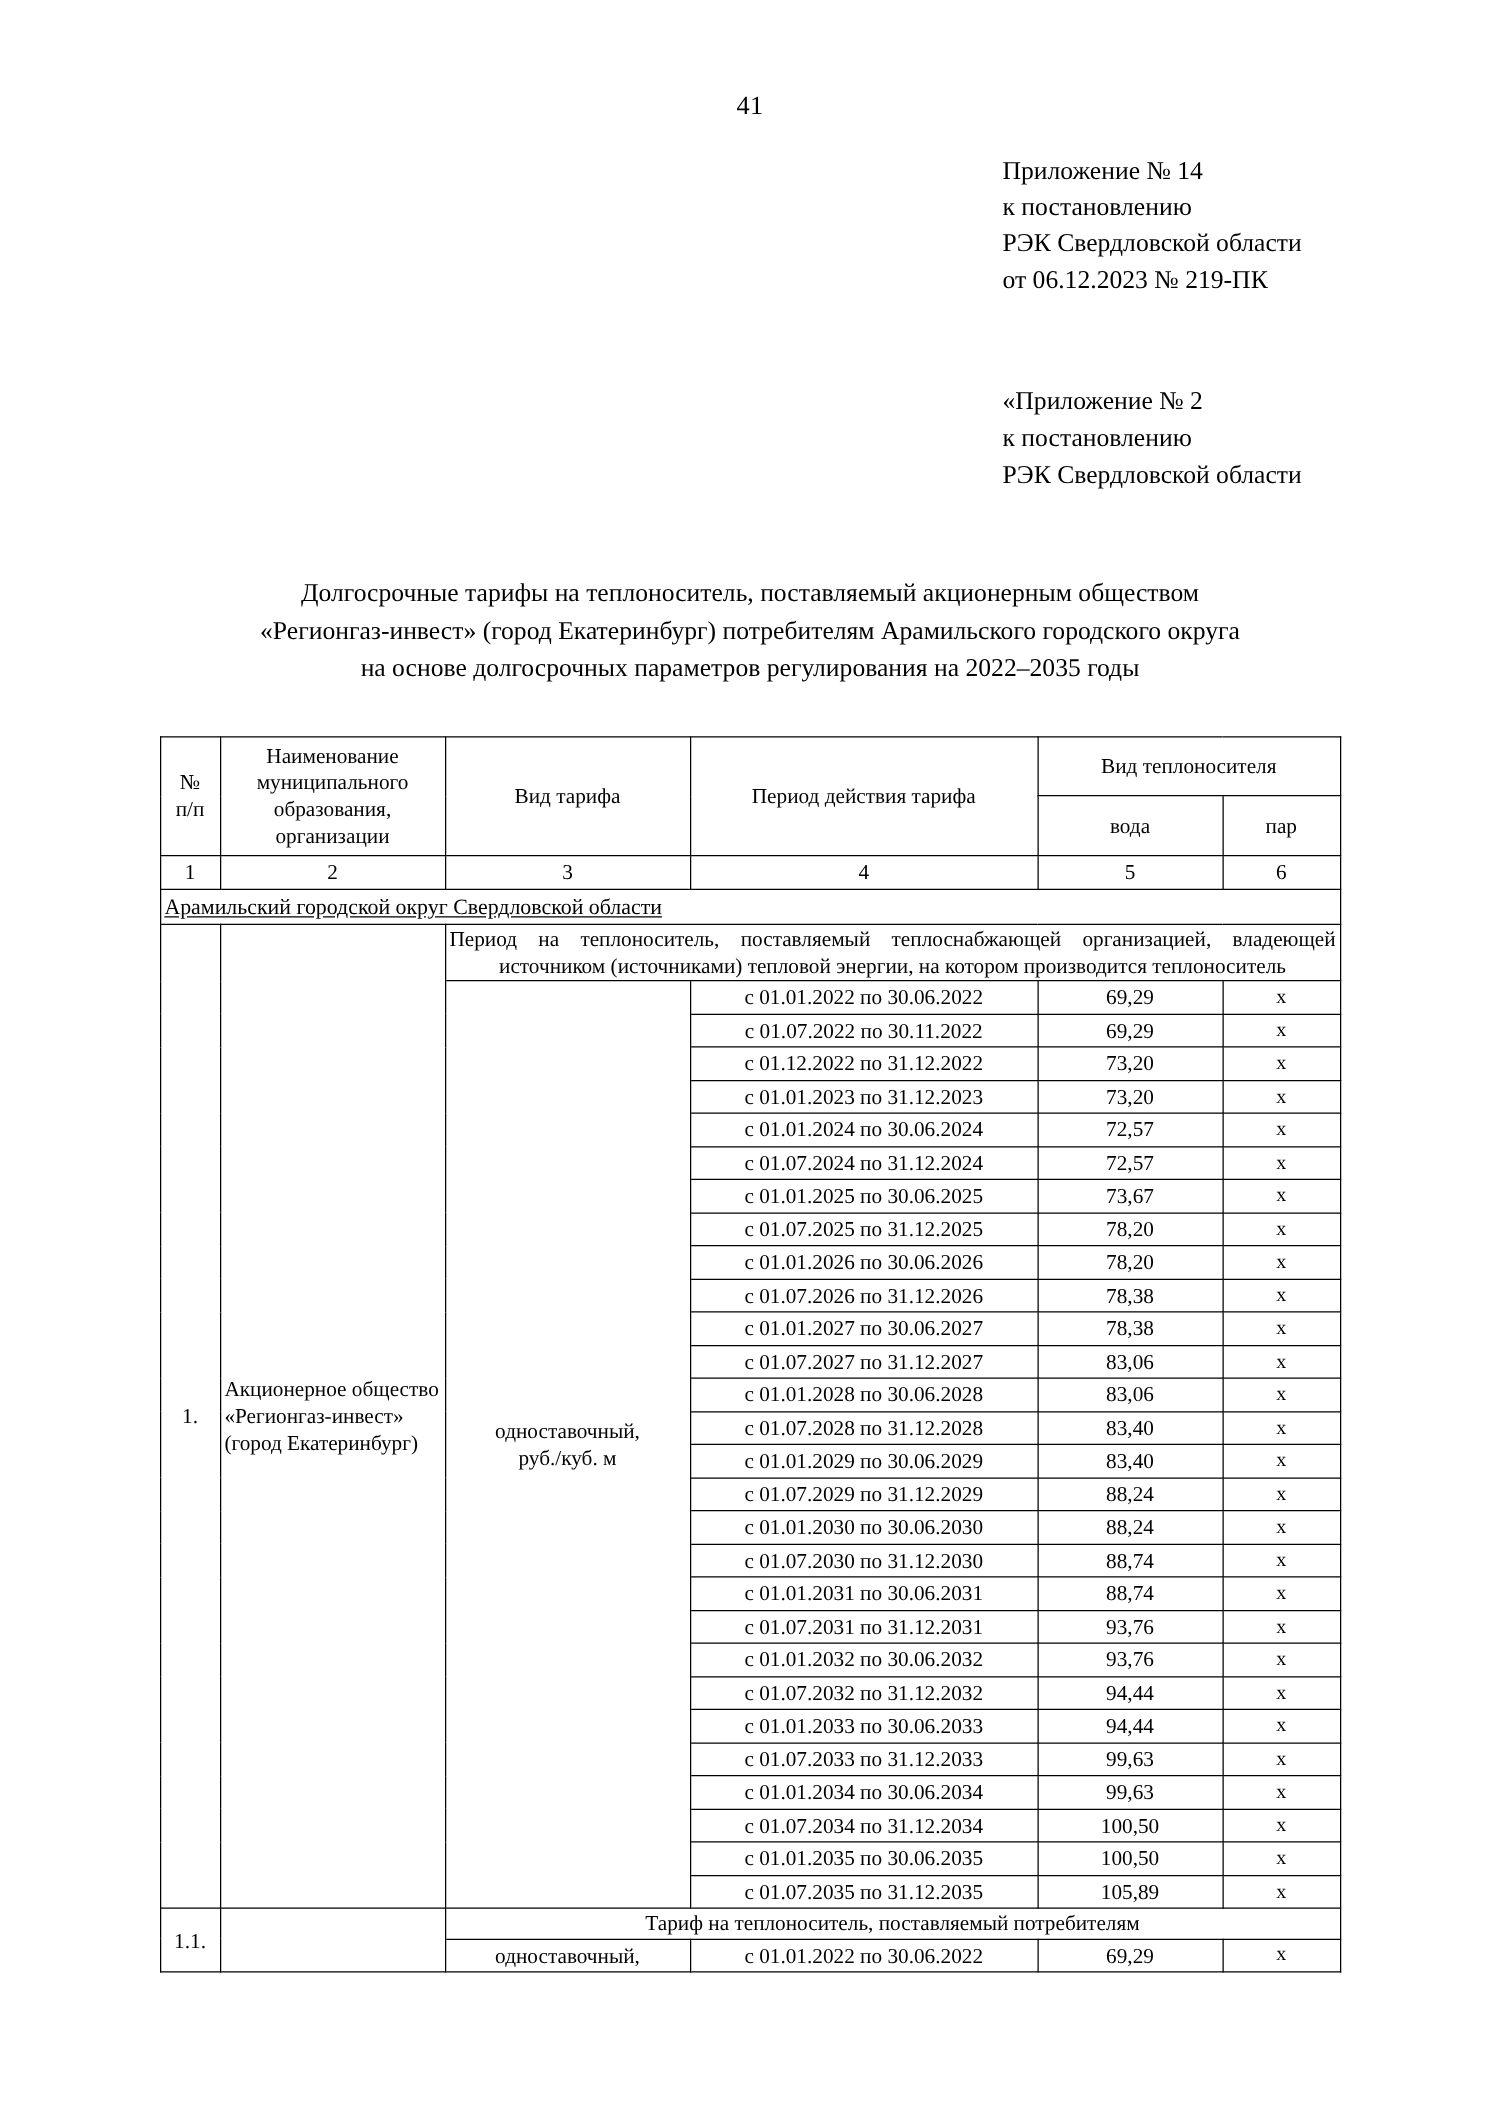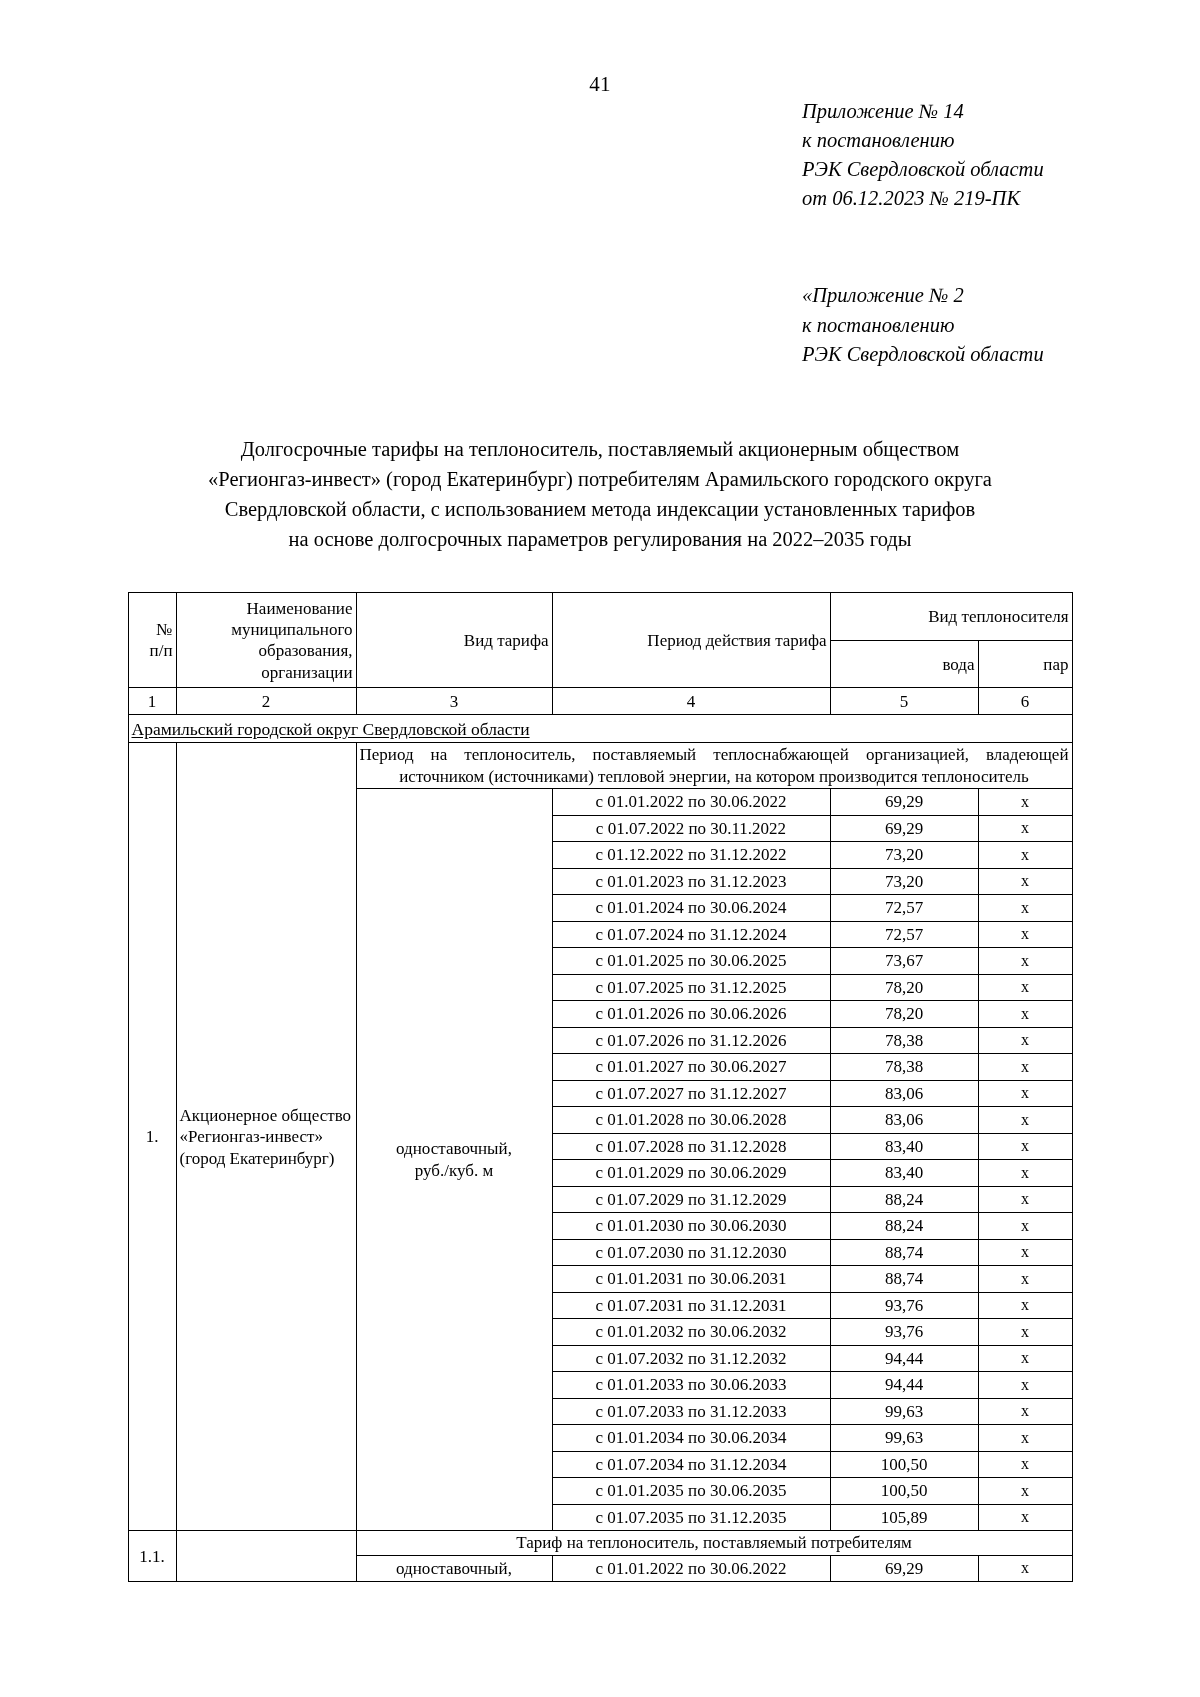--- a/index.html
+++ b/index.html
@@ -22,24 +22,24 @@
     box-sizing: border-box;
     padding: 12px;
   }
   .page-number {
     text-align: center;
     font-size: 21px;
     padding-top: 60px;
     letter-spacing: 0.2px;
   }
   .header-blocks {
+    margin-top: 26px;
     padding-left: 790px;
     font-size: 20.5px;
     line-height: 1.42;
-    font-style: italic;
   }
   .header-block + .header-block {
     margin-top: 68px;
   }
   .header-line {
     white-space: nowrap;
   }
   .doc-title {
     margin: 66px auto 0 auto;
     width: 912px;
@@ -65,21 +65,21 @@
     line-height: 1.26;
   }
   .c1 { width: 48px; }
   .c2 { width: 180px; }
   .c3 { width: 196px; }
   .c4 { width: 278px; }
   .c5 { width: 148px; }
   .c6 { width: 94px; }
 
   .hdr-cell {
-    text-align: right;
+    text-align: center;
     font-size: 17px;
     padding: 4px 4px;
   }
   .hdr-tall { height: 92px; }
   .numrow td {
     text-align: center;
     font-size: 17px;
     height: 24px;
   }
   .section-row td {
@@ -161,21 +161,20 @@
     <div class="header-block">
       <div class="header-line">«Приложение № 2</div>
       <div class="header-line">к постановлению</div>
       <div class="header-line">РЭК Свердловской области</div>
     </div>
   </div>
 
   <div class="doc-title">
     <span class="tline">Долгосрочные тарифы на теплоноситель, поставляемый акционерным обществом</span>
     <span class="tline">«Регионгаз-инвест» (город Екатеринбург) потребителям Арамильского городского округа</span>
-    <span class="tline">Свердловской области, с использованием метода индексации установленных тарифов</span>
     <span class="tline">на основе долгосрочных параметров регулирования на 2022–2035 годы</span>
   </div>
 
   <table class="tariff">
     <colgroup>
       <col class="c1">
         <col class="c2">
         <col class="c3">
         <col class="c4">
         <col class="c5">

